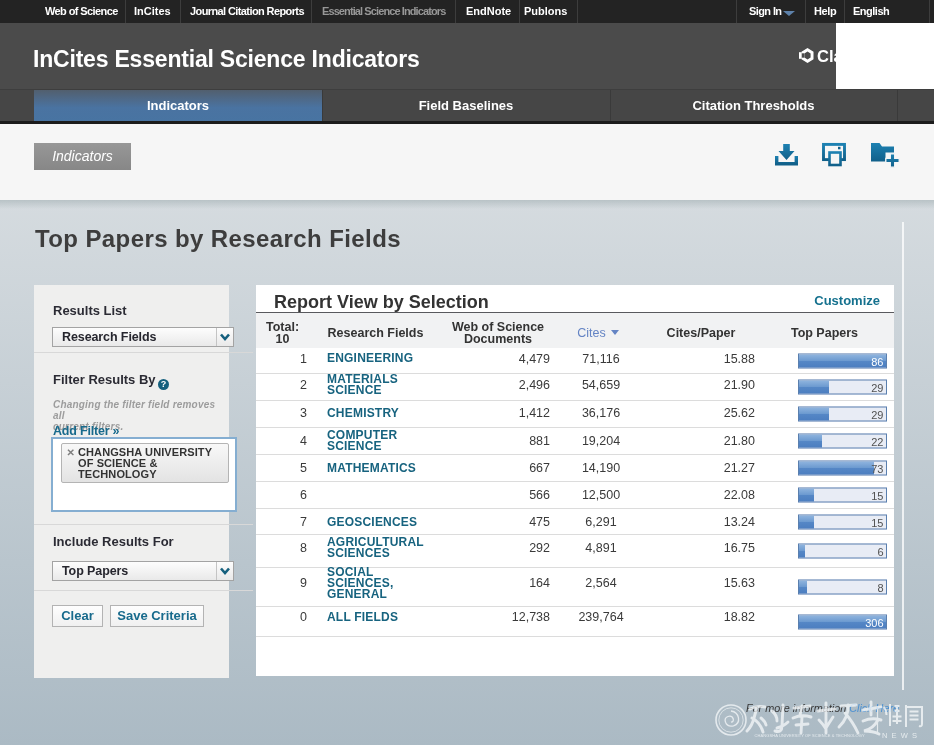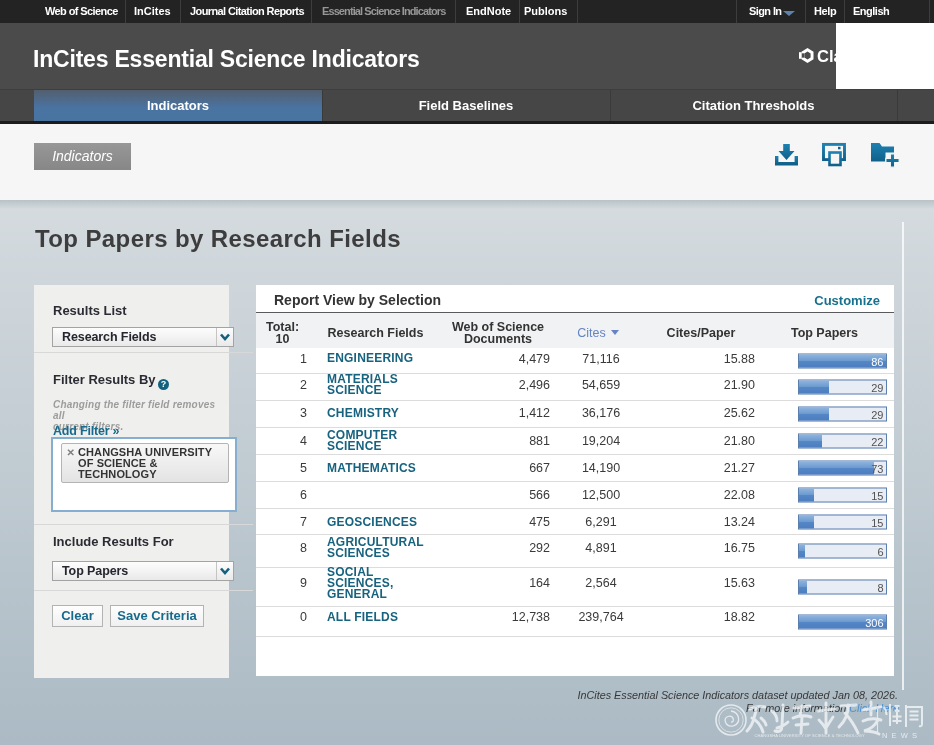--- a/index.html
+++ b/index.html
@@ -41,21 +41,21 @@
   #qmark{position:absolute;left:124px;top:94px;width:11px;height:11px;border-radius:50%;background:#15607e;color:#fff;font-size:9px;font-weight:bold;text-align:center;line-height:11px;}
   #fnote{position:absolute;left:19px;top:115px;font-size:10px;font-style:italic;font-weight:bold;color:#9c9c9c;line-height:10.8px;letter-spacing:0.2px;}
   #addf{position:absolute;left:19px;top:139px;font-size:12.5px;font-weight:bold;color:#176a8c;letter-spacing:-0.2px;}
   #fbox{position:absolute;left:17px;top:152px;width:182px;height:71px;border:2px solid #85aed1;background:#fff;}
   #ftag{position:absolute;left:8px;top:4px;width:166px;height:38px;border:1px solid #b4b4b4;border-radius:2px;background:linear-gradient(#f8f8f8,#e3e3e3);}
   #ftag .x{position:absolute;left:4.5px;top:3px;color:#7e7e7e;font-size:10px;font-weight:bold;}
   #ftag .t{position:absolute;left:16px;top:2.5px;font-size:11px;font-weight:bold;color:#333;line-height:11px;letter-spacing:0.1px;}
   .btn{position:absolute;top:320px;height:20px;border:1px solid #b3b3b3;background:linear-gradient(#fefefe,#f0f0f0);color:#176a8c;font-size:13px;font-weight:bold;text-align:center;line-height:20px;}
   
   #card{position:absolute;left:256px;top:85px;width:638px;height:391px;background:#fff;}
-  #rtitle{position:absolute;left:18px;top:7px;font-size:14px;font-weight:bold;color:#333;}
+  #rtitle{position:absolute;left:18px;top:7px;font-size:18px;font-weight:bold;color:#333;}
   #customize{position:absolute;right:14px;top:8px;font-size:13px;font-weight:bold;color:#15718e;}
   #thead{position:absolute;left:0;top:27px;width:638px;height:36px;background:#f1f2f3;border-top:1px solid #595a5e;box-sizing:border-box;}
   .th{position:absolute;font-size:12.5px;font-weight:bold;color:#333;text-align:center;line-height:12px;top:calc(50% + 2px);transform:translateY(-50%);}
   .row{position:absolute;left:0;width:638px;border-bottom:1px solid #dcdcdc;box-sizing:border-box;}
   .cell{position:absolute;top:50%;transform:translateY(calc(-50% + var(--dy,0px)));font-size:12.5px;color:#3a3a3a;white-space:nowrap;}
   .cnum{left:0;width:51px;text-align:right;}
   .cfield{left:71px;width:135px;font-size:12px;font-weight:bold;color:#17637f;line-height:11px;white-space:normal;letter-spacing:0.2px;}
   .cdoc{left:190px;width:104px;text-align:right;}
   .ccit{left:298px;width:94px;text-align:center;}
   .ccp{left:400px;width:99px;text-align:right;}
@@ -290,21 +290,20 @@
         <span class="cell ccit">239,764</span>
         <span class="cell ccp">18.82</span>
         <span class="cell cbar">
             <span class="fill" style="width:87px;"></span>
             <span class="bval" style="color:#fff;">306</span>
           </span>
       </div>
       </div>
   </div>
 
-  <div id="foot1">InCites Essential Science Indicators dataset updated Jan 08, 2026.</div>
   <div id="foot2">For more information <a>Click Here</a></div>
 
   <svg id="wmark" width="300" height="48" viewBox="0 0 300 48" style="position:absolute;left:634px;top:498px;opacity:0.78;">
     <g stroke="#f4f7f9" fill="none">
       <circle cx="97" cy="22" r="15" stroke-width="1.6"></circle>
       <circle cx="97" cy="22" r="12.2" stroke-width="0.8"></circle>
       <path d="M97 13 Q103.5 14 104.5 20 Q105.5 26 99.5 27.8 Q93.5 29.2 91.5 24.2 Q90 20 94 18.5 Q98 17.3 99.2 20.8 Q100 23.6 97 24.2" stroke-width="1.3"></path>
     </g>
     <g stroke="#f4f7f9" stroke-width="2.9" stroke-linecap="round" fill="none">
       <path d="M116 11 Q123 7 131 9 M123 9 L120 20 Q118 28 113 33 M118 20 Q126 24 129 34 M127 20 Q131 23 132 27"></path>

